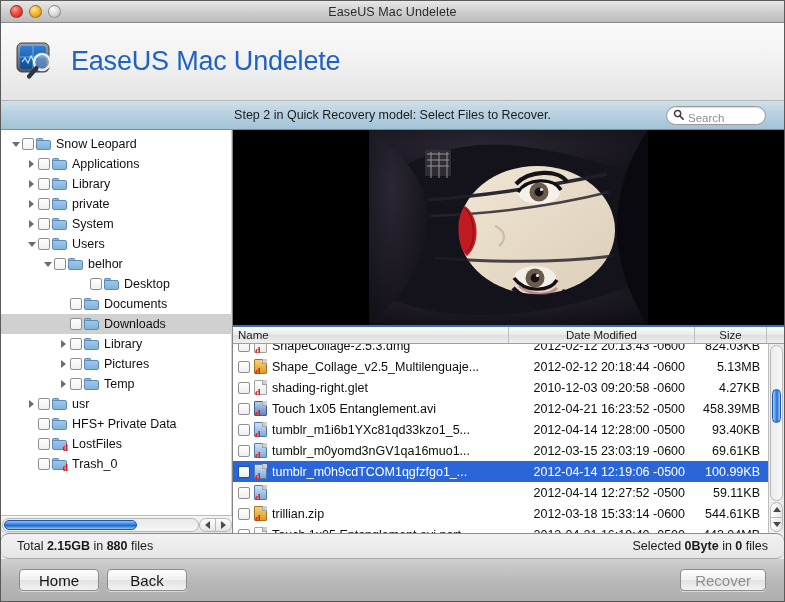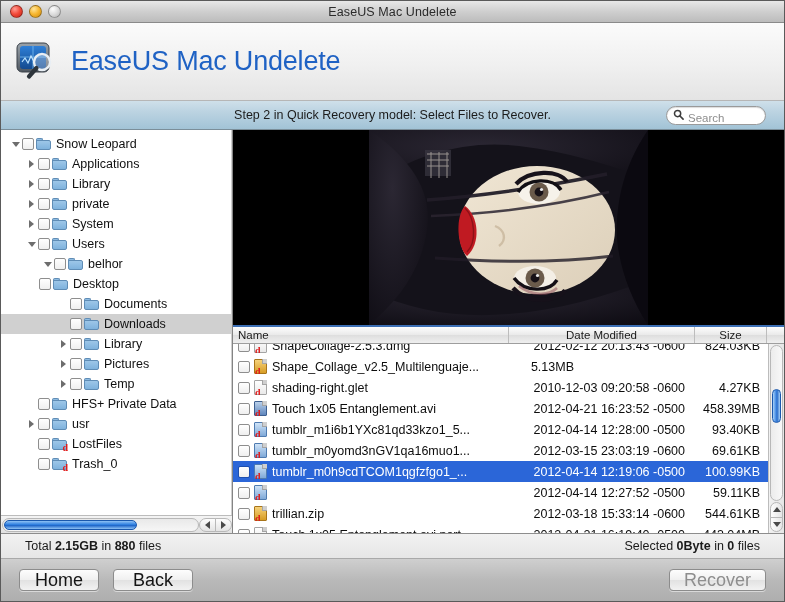--- a/index.html
+++ b/index.html
@@ -228,39 +228,39 @@
   .varrow.dn { border-radius: 0 0 7px 7px; }
   .tri-u { width:0;height:0;border-bottom:5px solid #4a4a4a;border-left:4px solid transparent;border-right:4px solid transparent; }
   .tri-d { width:0;height:0;border-top:5px solid #4a4a4a;border-left:4px solid transparent;border-right:4px solid transparent; }
 
   
   .statusbar {
     flex: 0 0 26px; height: 26px;
     background: linear-gradient(to bottom,#f2f2f2,#e6e6e6);
     border-top: 1px solid #8d8d8d; border-bottom: 1px solid #a9a9a9;
     display: flex; align-items: center; justify-content: space-between;
-    padding: 0 24px; font-size: 12.5px; color: #1a1a1a;
+    padding: 0 16px; font-size: 12.5px; color: #1a1a1a; border-radius: 8px;
   }
   .statusbar b { font-weight: bold; }
 
   
   .bottombar {
     flex: 0 0 42px; height: 42px;
     background: linear-gradient(to bottom,#cfcfcf 0%, #b9b9b9 50%, #aeaeae 100%);
     display: flex; align-items: center; padding: 0 18px;
   }
   .btn {
     height: 22px; min-width: 80px; padding: 0 14px;
     border: 1px solid #8c8c8c; border-radius: 4px;
     background: linear-gradient(to bottom,#fdfdfd 0%, #f0f0f0 48%, #e2e2e2 52%, #f2f2f2 100%);
-    font-size: 18px; color: #141414;
+    font-size: 15px; color: #141414;
     display: flex; align-items: center; justify-content: center;
     box-shadow: 0 1px 0 rgba(255,255,255,.5);
   }
-  .btn + .btn { margin-left: 14px; }
+  .btn + .btn { margin-left: 8px; }
   .btn.disabled { color: #8e8e8e; }
   .spacer { flex: 1 1 auto; }
 </style>
 </head>
 <body>
 
 <div id="app">
 
   <div class="titlebar">
     <div class="traffic">
@@ -382,21 +382,21 @@
             <span class="tw">
               <span class="arrow down"></span>
             </span>
             <span class="cb"></span>
             <span class="fold">
               <span class="tab"></span>
               <span class="body"></span>
             </span>
             <span class="tlabel">belhor</span>
           </div>
-          <div class="tnode" style="padding-left: 25px;">
+          <div class="tnode" style="padding-left: 76px;">
             <span class="tw"></span>
             <span class="cb"></span>
             <span class="fold">
               <span class="tab"></span>
               <span class="body"></span>
             </span>
             <span class="tlabel">Desktop</span>
           </div>
           <div class="tnode" style="padding-left: 56px;">
             <span class="tw"></span>
@@ -443,38 +443,38 @@
               <span class="arrow right"></span>
             </span>
             <span class="cb"></span>
             <span class="fold">
               <span class="tab"></span>
               <span class="body"></span>
             </span>
             <span class="tlabel">Temp</span>
           </div>
           <div class="tnode" style="padding-left: 24px;">
+            <span class="tw">
+              <span class="arrow right"></span>
+            </span>
+            <span class="cb"></span>
+            <span class="fold">
+              <span class="tab"></span>
+              <span class="body"></span>
+            </span>
+            <span class="tlabel">usr</span>
+          </div>
+          <div class="tnode" style="padding-left: 24px;">
             <span class="tw"></span>
             <span class="cb"></span>
             <span class="fold">
               <span class="tab"></span>
               <span class="body"></span>
             </span>
             <span class="tlabel">HFS+ Private Data</span>
-          </div>
-          <div class="tnode" style="padding-left: 24px;">
-            <span class="tw">
-              <span class="arrow right"></span>
-            </span>
-            <span class="cb"></span>
-            <span class="fold">
-              <span class="tab"></span>
-              <span class="body"></span>
-            </span>
-            <span class="tlabel">usr</span>
           </div>
           <div class="tnode" style="padding-left: 24px;">
             <span class="tw"></span>
             <span class="cb"></span>
             <span class="fold del">
               <span class="tab"></span>
               <span class="body"></span>
             </span>
             <span class="tlabel">LostFiles</span>
           </div>
@@ -583,20 +583,21 @@
               <div class="row">
                 <div class="c-name">
                   <span class="rcb"></span>
                   <span class="ficon arch">
                     <span class="pg"></span>
                     <span class="corner"></span>
                     <span class="dmark">d</span>
                   </span>
                   <span class="fname">Shape_Collage_v2.5_Multilenguaje...</span>
                 </div>
+                <div class="c-date">2012-02-12 20:18:44 -0600</div>
                 <div class="c-size">5.13MB</div>
               </div>
               <div class="row">
                 <div class="c-name">
                   <span class="rcb"></span>
                   <span class="ficon doc">
                     <span class="pg"></span>
                     <span class="corner"></span>
                     <span class="dmark">d</span>
                   </span>

